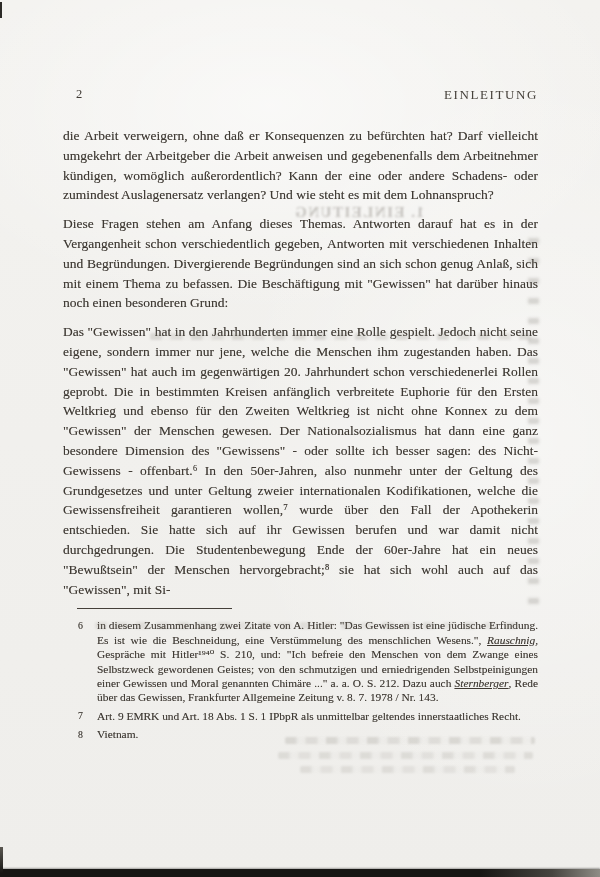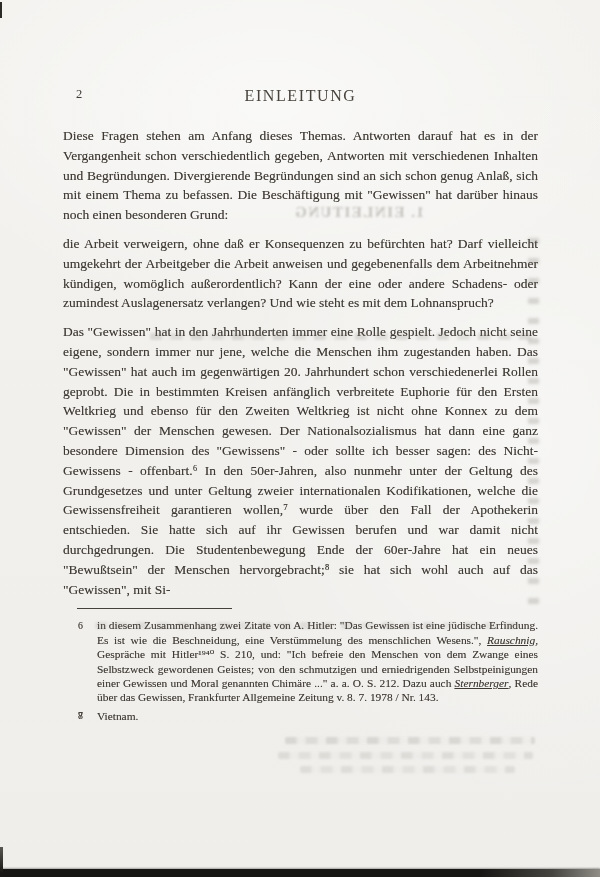--- a/index.html
+++ b/index.html
@@ -14,22 +14,22 @@
       radial-gradient(ellipse 420px 520px at 88% 50%, rgba(255,255,255,0.40), rgba(255,255,255,0) 72%),
       linear-gradient(#f3f2ef, #efeeeb);
     font-family: "Liberation Serif", "DejaVu Serif", serif;
     color: #3e3933;
   }
 
   
   .header { position: absolute; top: 87px; left: 63px; width: 475px; height: 16px; }
   .pagenum { position: absolute; left: 13px; top: 0; font-size: 12.5px; }
   .runhead {
-    display: block; text-align: center;
-    font-size: 16px; letter-spacing: 1.6px; color: #47423c;
+    display: block; text-align: right;
+    font-size: 13px; letter-spacing: 1.6px; color: #47423c;
   }
 
   
   .textblock {
     position: absolute; top: 126px; left: 63px; width: 475px;
     font-size: 13.5px; line-height: 19.8px; text-align: justify;
     text-shadow: 0 0 0.5px rgba(62,57,51,0.45);
   }
   .textblock p { margin: 0 0 9px 0; }
 
@@ -94,32 +94,33 @@
 <body>
 
 <div class="page">
 
   <div class="header">
     <span class="pagenum">2</span>
     <span class="runhead">EINLEITUNG</span>
   </div>
 
   <div class="textblock">
+    <p>die Arbeit verweigern, ohne daß er Konsequenzen zu befürchten hat? Darf vielleicht umgekehrt der Arbeitgeber die Arbeit anweisen und gegebenenfalls dem Arbeitnehmer kündigen, womöglich außerordentlich? Kann der eine oder andere Schadens- oder zumindest Auslagenersatz verlangen? Und wie steht es mit dem Lohnanspruch?</p>
     <p>Diese Fragen stehen am Anfang dieses Themas. Antworten darauf hat es in der Vergangenheit schon verschiedentlich gegeben, Antworten mit verschiedenen Inhalten und Begründungen. Divergierende Begründungen sind an sich schon genug Anlaß, sich mit einem Thema zu befassen. Die Beschäftigung mit "Gewissen" hat darüber hinaus noch einen besonderen Grund:</p>
-    <p>die Arbeit verweigern, ohne daß er Konsequenzen zu befürchten hat? Darf vielleicht umgekehrt der Arbeitgeber die Arbeit anweisen und gegebenenfalls dem Arbeitnehmer kündigen, womöglich außerordentlich? Kann der eine oder andere Schadens- oder zumindest Auslagenersatz verlangen? Und wie steht es mit dem Lohnanspruch?</p>
     <p>Das "Gewissen" hat in den Jahrhunderten immer eine Rolle gespielt. Jedoch nicht seine eigene, sondern immer nur jene, welche die Menschen ihm zugestanden haben. Das "Gewissen" hat auch im gegenwärtigen 20. Jahrhundert schon verschiedenerlei Rollen geprobt. Die in bestimmten Kreisen anfänglich verbreitete Euphorie für den Ersten Weltkrieg und ebenso für den Zweiten Weltkrieg ist nicht ohne Konnex zu dem "Gewissen" der Menschen gewesen. Der Nationalsozialismus hat dann eine ganz besondere Dimension des "Gewissens" - oder sollte ich besser sagen: des Nicht-Gewissens - offenbart.⁶ In den 50er-Jahren, also nunmehr unter der Geltung des Grundgesetzes und unter Geltung zweier internationalen Kodifikationen, welche die Gewissensfreiheit garantieren wollen,⁷ wurde über den Fall der Apothekerin entschieden. Sie hatte sich auf ihr Gewissen berufen und war damit nicht durchgedrungen. Die Studentenbewegung Ende der 60er-Jahre hat ein neues "Bewußtsein" der Menschen hervorgebracht;⁸ sie hat sich wohl auch auf das "Gewissen", mit Si-</p>
 
     <div class="fnrule"></div>
 
     <div class="fn">
       <span class="fnmark">6</span>
       <span class="fntext"><span>in diesem Zusammenhang zwei Zitate von A. Hitler: "Das Gewissen ist eine jüdische Erfindung. Es ist wie die Beschneidung, eine Verstümmelung des menschlichen Wesens.", </span><span class="it">Rauschnig</span><span>, Gespräche mit Hitler¹⁹⁴⁰ S. 210, und: "Ich befreie den Menschen von dem Zwange eines Selbstzweck gewordenen Geistes; von den schmutzigen und erniedrigenden Selbstpeinigungen einer Gewissen und Moral genannten Chimäre ..." a. a. O. S. 212. Dazu auch </span><span class="it">Sternberger</span><span>, Rede über das Gewissen, Frankfurter Allgemeine Zeitung v. 8. 7. 1978 / Nr. 143.</span></span>
     </div>
     <div class="fn">
       <span class="fnmark">7</span>
+      <span class="fntext"><span>Art. 9 EMRK und Art. 18 Abs. 1 S. 1 IPbpR als unmittelbar geltendes innerstaatliches Recht.</span></span>
     </div>
     <div class="fn">
       <span class="fnmark">8</span>
       <span class="fntext"><span>Vietnam.</span></span>
     </div>
   </div>
 
   <div class="ghost-heading">1. EINLEITUNG</div>
   <div class="ghost-stripe gs1"></div>
   <div class="ghost-stripe gs2"></div>

